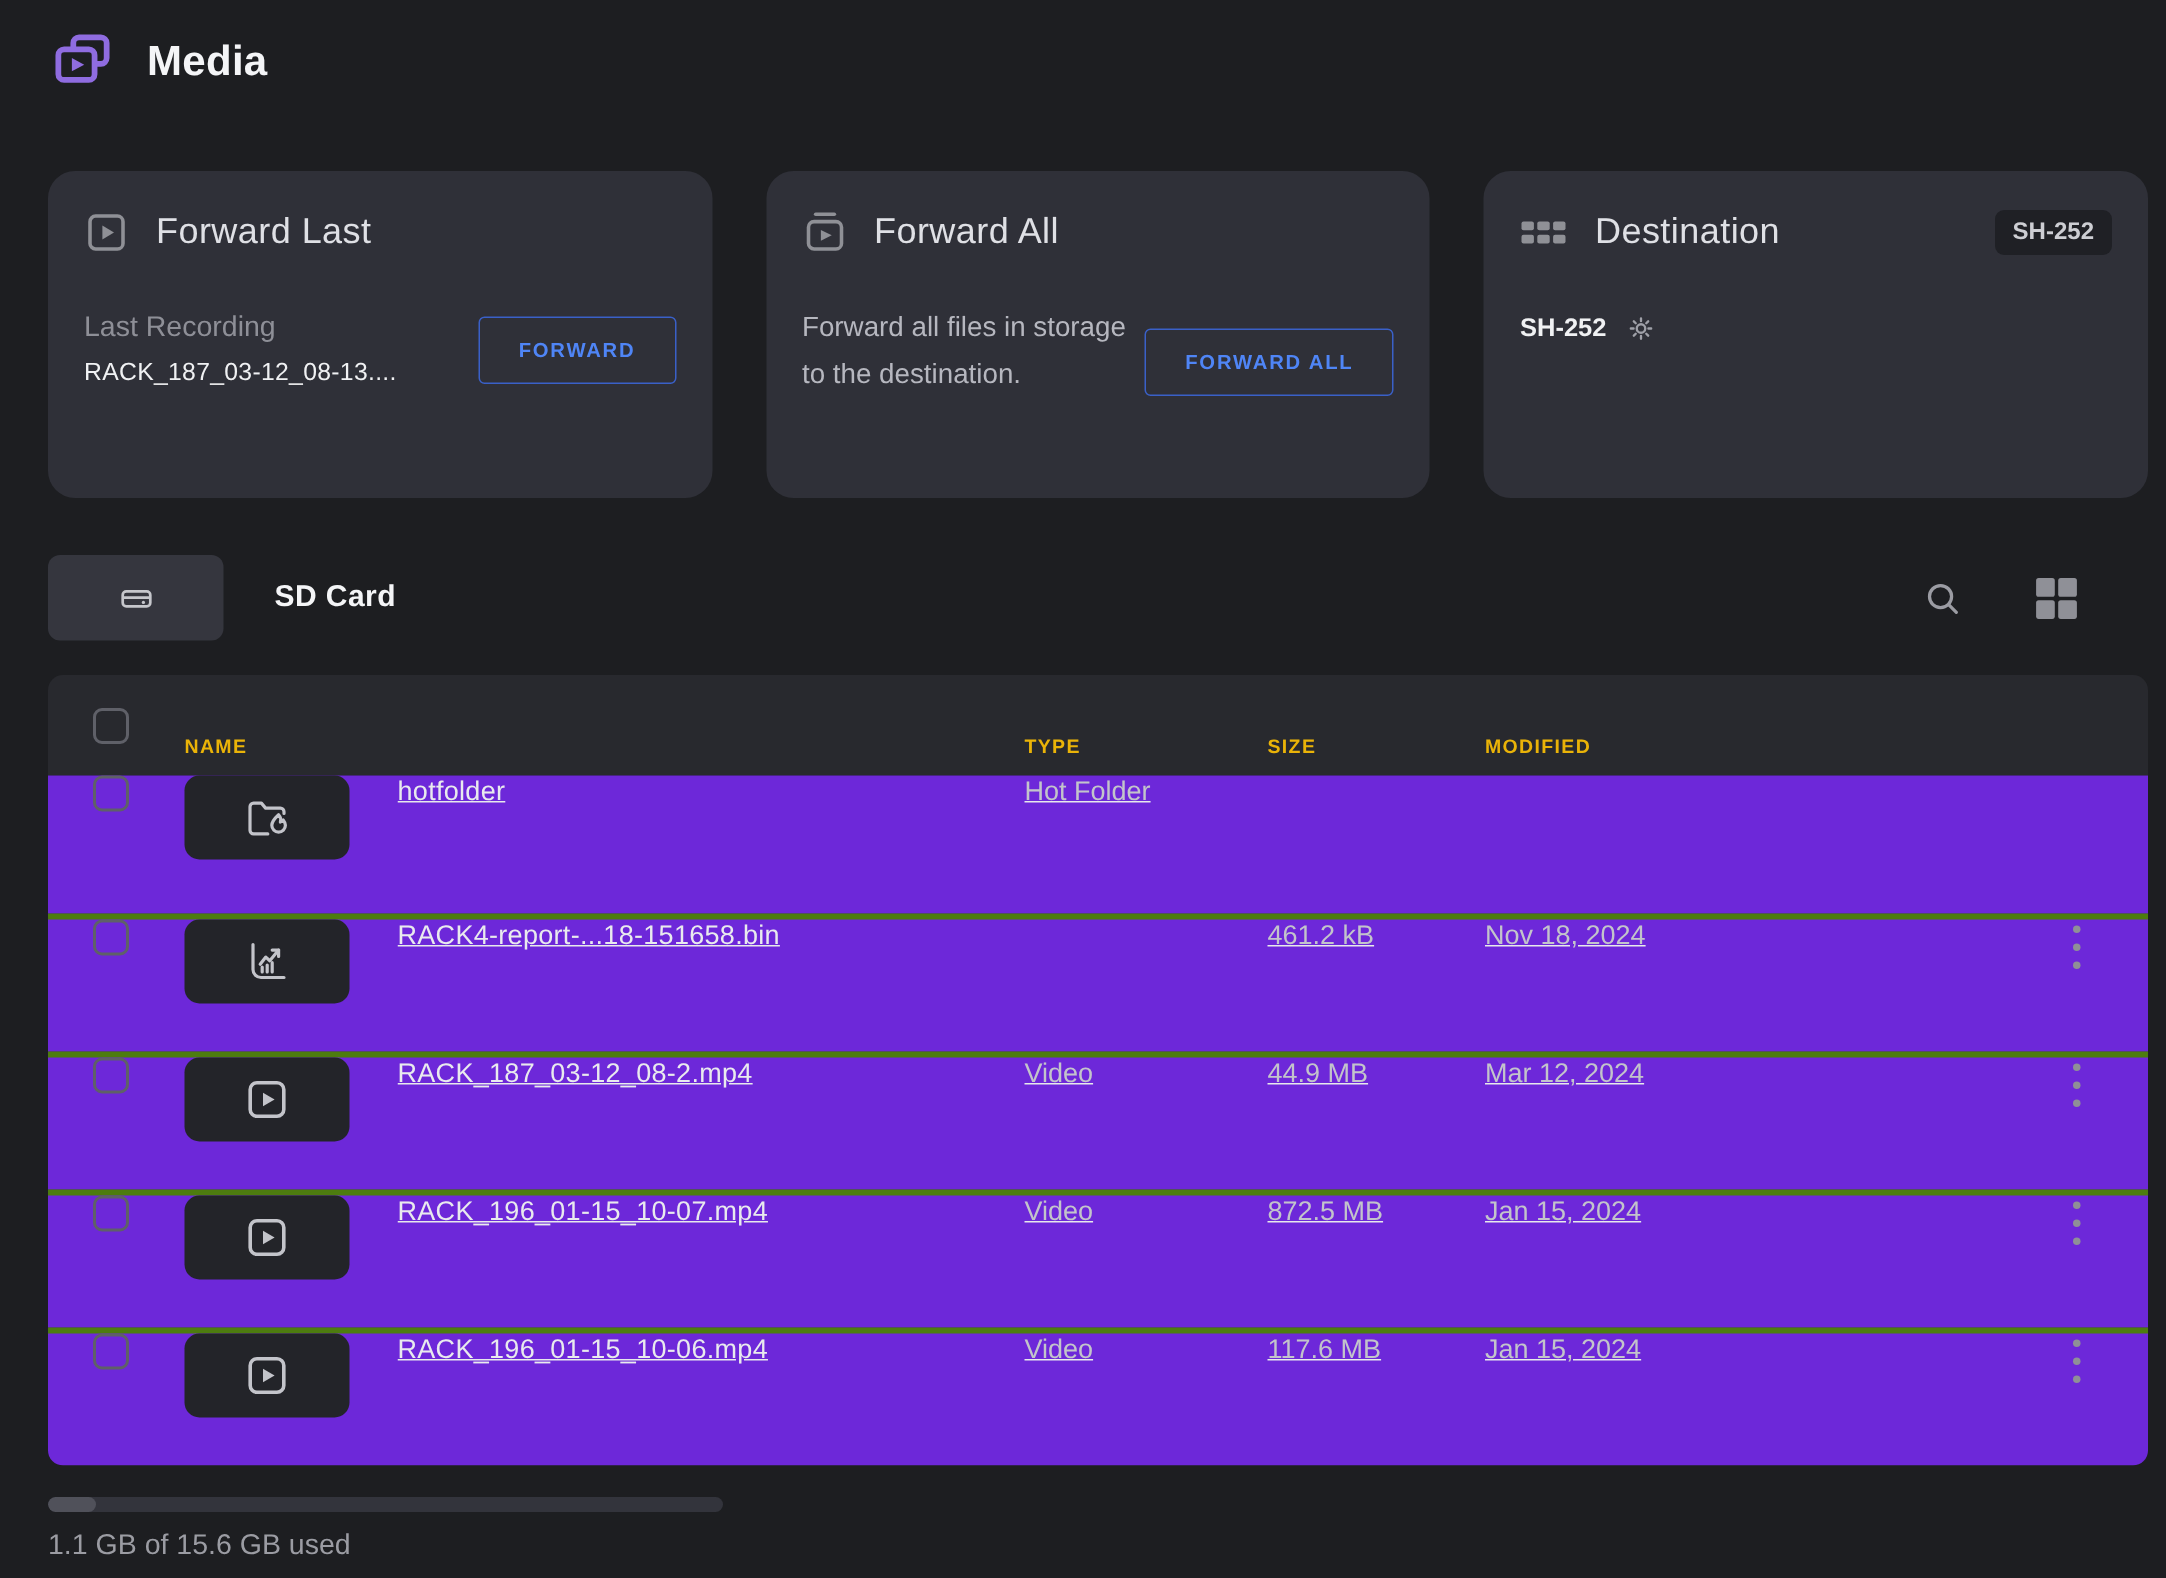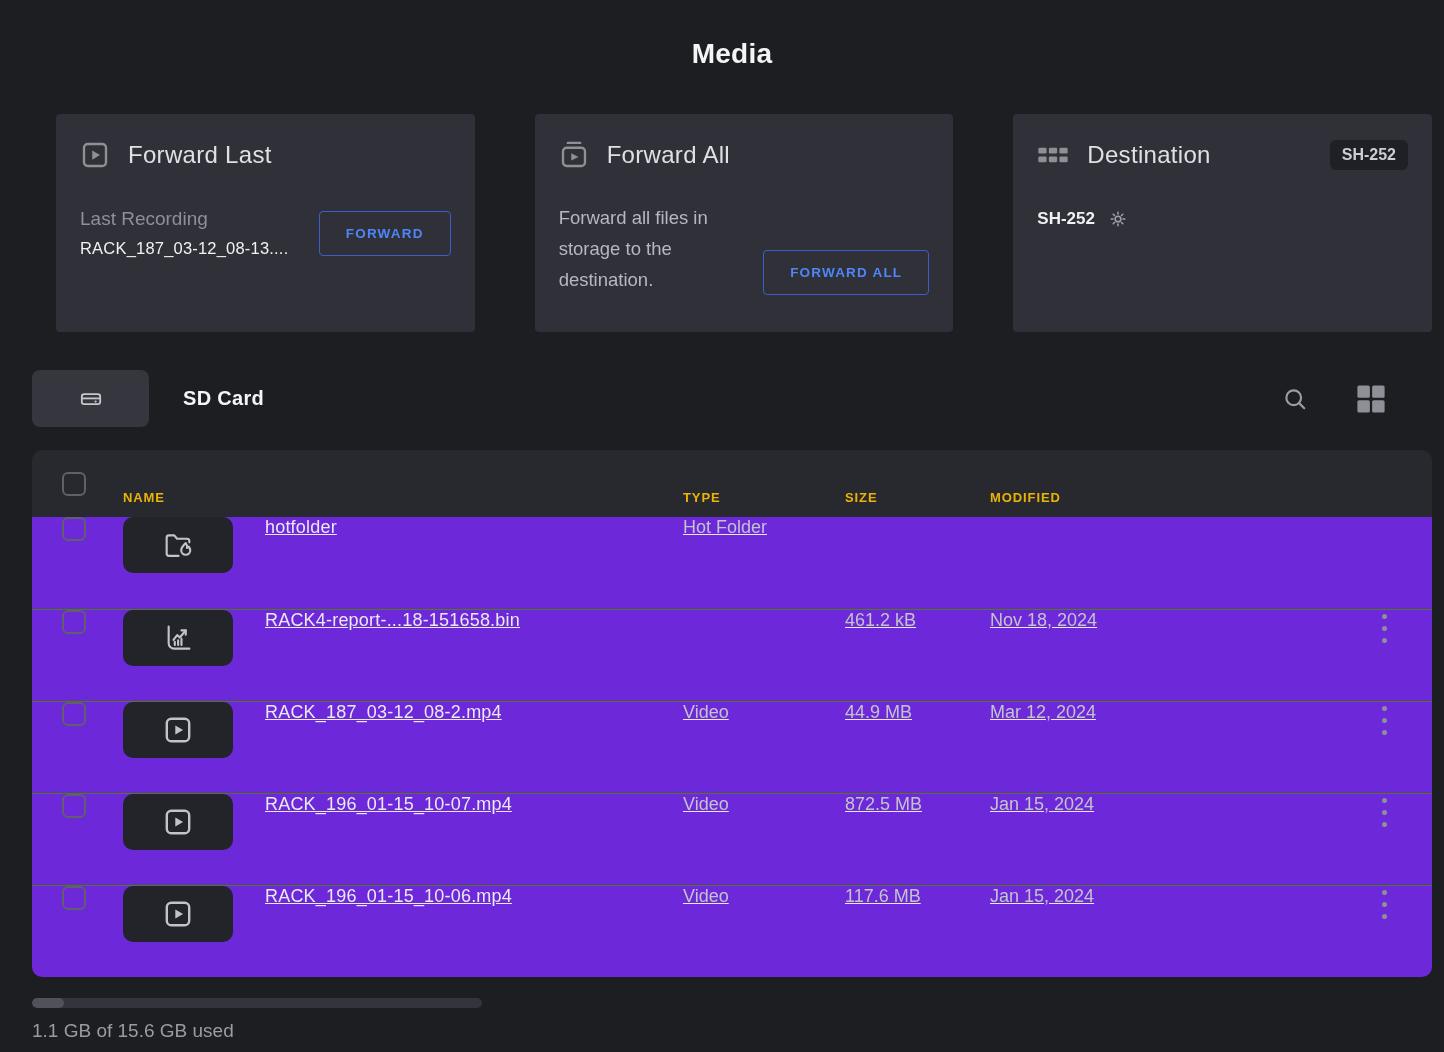--- a/index.html
+++ b/index.html
@@ -6,26 +6,26 @@
   body{
     width:1444px;height:1052px;overflow:hidden;
     background:#1d1e21;
     font-family:"Liberation Sans", sans-serif;
     color:#e8e9ec;
     -webkit-font-smoothing:antialiased;
   }
   .page{padding:18px 12px 0 32px;box-sizing:border-box;}
 
   
-  .page-header{display:flex;align-items:center;gap:20px;height:46px;margin-bottom:50px;flex-direction:column;}
+  .page-header{display:flex;align-items:center;gap:20px;height:46px;margin-bottom:50px;}
   .page-title{font-size:28px;font-weight:700;color:#f4f5f7;letter-spacing:.2px;}
 
   
   .cards{display:grid;grid-template-columns:repeat(3,1fr);gap:36px;height:218px;}
-  .card{background:#2f3038;border-radius:4px;padding:26px 24px;box-sizing:border-box;margin-left:24px;}
+  .card{background:#2f3038;border-radius:18px;padding:26px 24px;box-sizing:border-box;}
   .card-head{display:flex;align-items:center;gap:18px;}
   .card-title{font-size:24px;font-weight:500;color:#dfe0e5;letter-spacing:.3px;}
   .card-body{margin-top:38px;display:flex;justify-content:space-between;align-items:center;}
   .muted-label{font-size:19px;color:#8e8f97;}
   .file-ref{margin-top:9px;font-size:16.5px;color:#f0f1f3;letter-spacing:.2px;font-weight:500;}
   .card-desc{font-size:18.5px;line-height:31px;color:#b6b7bf;max-width:232px;}
   .btn{
     background:transparent;border:1px solid #3a60c8;color:#4f85f6;
     font-family:"Liberation Sans",sans-serif;font-size:13.5px;font-weight:700;
     letter-spacing:1.2px;border-radius:4px;padding:14px 26px;cursor:pointer;white-space:nowrap;
@@ -43,21 +43,21 @@
 
   
   .file-table{margin-top:23px;border-radius:10px;overflow:hidden;}
   .thead{height:67px;background:#28292e;display:flex;align-items:center;padding:0 36px 0 30px;box-sizing:border-box;}
   .th{font-size:13px;font-weight:700;color:#eab308;letter-spacing:.9px;margin-top:28px;}
   .h-name{margin-left:37px;width:560px;}
   .h-type{width:162px;}
   .h-size{width:145px;}
   .h-mod{flex:1;}
   .trow{height:92px;background:#6d28d9;display:flex;align-items:flex-start;padding:0 36px 0 30px;box-sizing:border-box;cursor:pointer;text-decoration:underline;}
-  .trow + .trow{border-top:1px solid #4d7c0f;}
+  .trow + .trow{border-top:4px solid #4d7c0f;}
   .checkbox{width:24px;height:24px;border:2px solid #5f6068;border-radius:6px;background:transparent;cursor:pointer;box-sizing:border-box;flex:none;padding:0;}
   .tile{margin-left:37px;width:110px;height:56px;background:#232429;border-radius:10px;
     display:flex;align-items:center;justify-content:center;flex:none;}
   .c-name{margin-left:32px;width:418px;font-size:18px;color:#e9eaee;letter-spacing:.2px;
     white-space:nowrap;overflow:hidden;text-overflow:ellipsis;}
   .c-type,.c-size,.c-mod{font-size:18px;color:#c3c4cb;}
   .c-type{width:162px;}
   .c-size{width:145px;}
   .c-mod{flex:1;}
   .kebab{display:flex;flex-direction:column;gap:7px;align-items:center;background:none;border:none;cursor:pointer;padding:4px;width:24px;box-sizing:border-box;}

